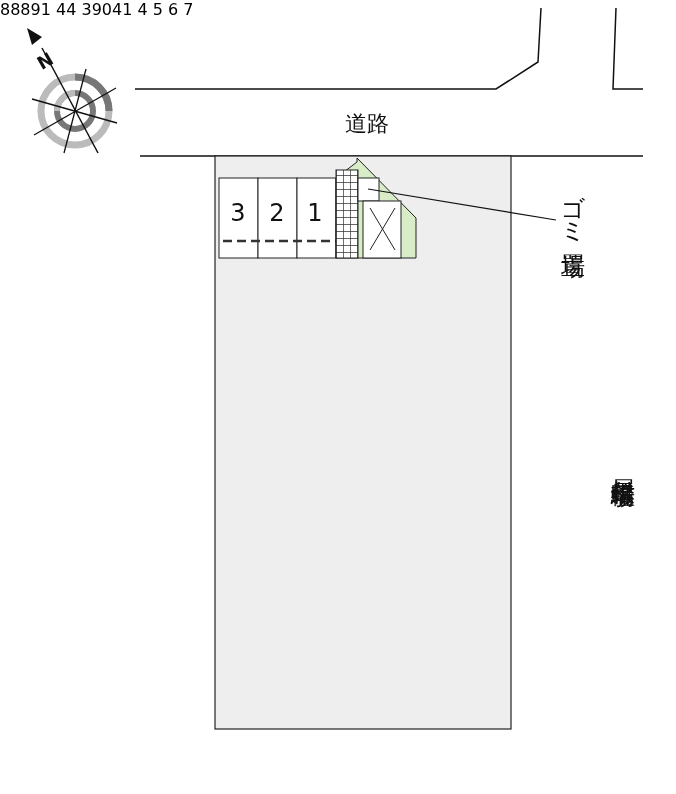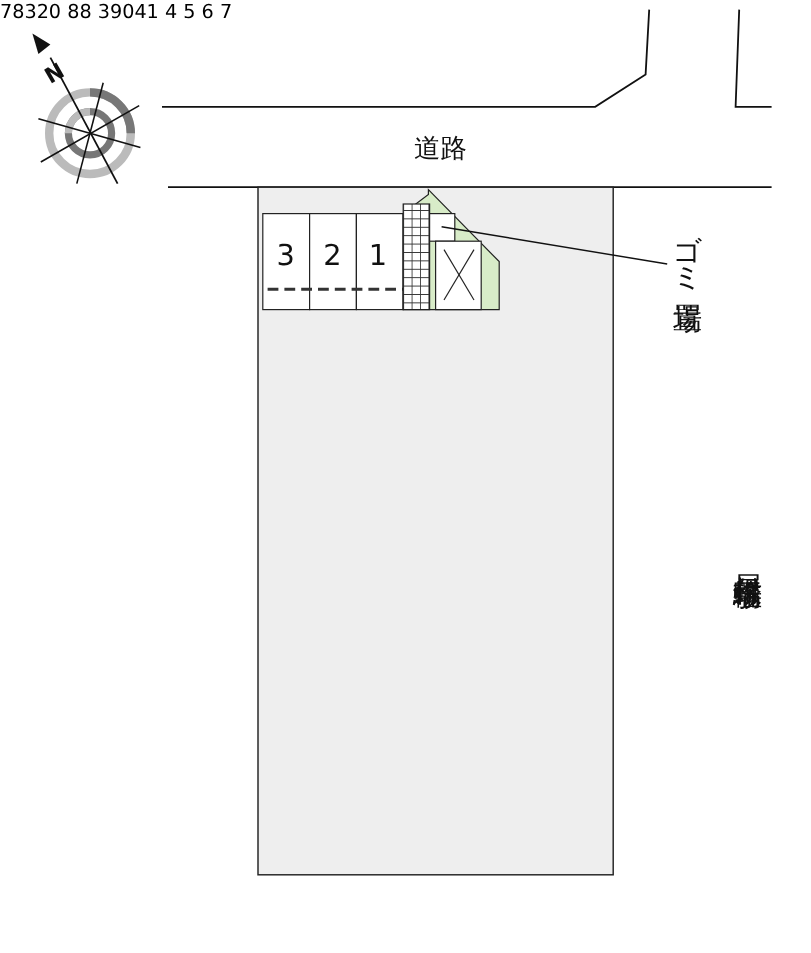--- a/index.html
+++ b/index.html
@@ -79,26 +79,26 @@
         <line x1="395" y1="208" x2="370" y2="250"></line>
       </g>
     <line x1="368" y1="189" x2="556" y2="220" stroke="#111" stroke-width="1.2"></line>
   </g>
   </svg><div></div>
 
   
   <g>
     <rect x="228" y="278" width="158" height="14" fill="#fff" stroke="#222">
     <path d="M230 288 H245 V300 H278 V288 H300 V300 H333 V288 H352 V300 H384 V288 V456 H352 V443 H330 V456 H300 V443 H278 V456 H250 V443 H230 Z" fill="#fff" stroke="#111" stroke-width="5">
-    <text x="307" y="382" class="lbl" font-size="28" text-anchor="middle">78320</text>
+    <text x="307" y="382" class="lbl" font-size="28" text-anchor="middle">88891</text>
   </path></rect></g>
 
   
   <rect x="386" y="336" width="23" height="18" fill="#fff" stroke="#222">
-  <text x="397" y="351" class="lbl" font-size="14" text-anchor="middle">88</text>
+  <text x="397" y="351" class="lbl" font-size="14" text-anchor="middle">44</text>
   <rect x="388" y="354" width="28" height="134" fill="url(#dots)" stroke="#999">
 
   
   <rect x="216" y="459" width="172" height="28" fill="url(#greendots)" stroke="#222">
   <g fill="none" stroke="#555" stroke-width="1">
     <circle cx="227" cy="474" r="9"><circle cx="301" cy="474" r="9"><circle cx="375" cy="474" r="9">
   </circle></circle></circle></g>
 
   
   <g>

